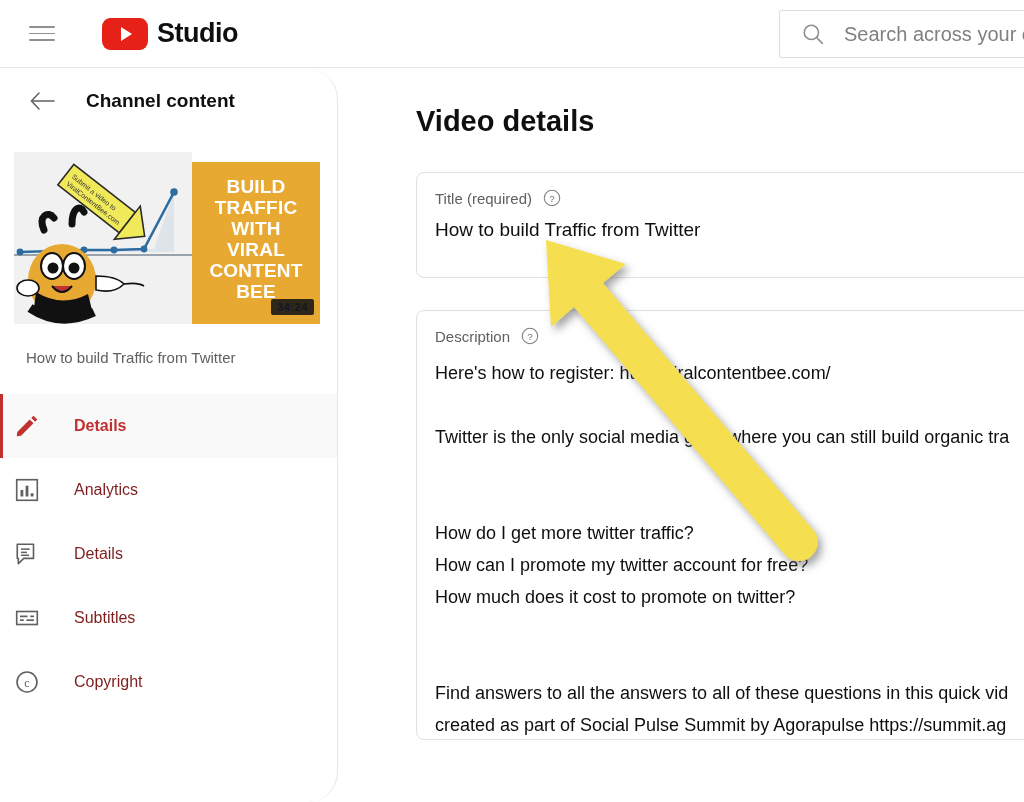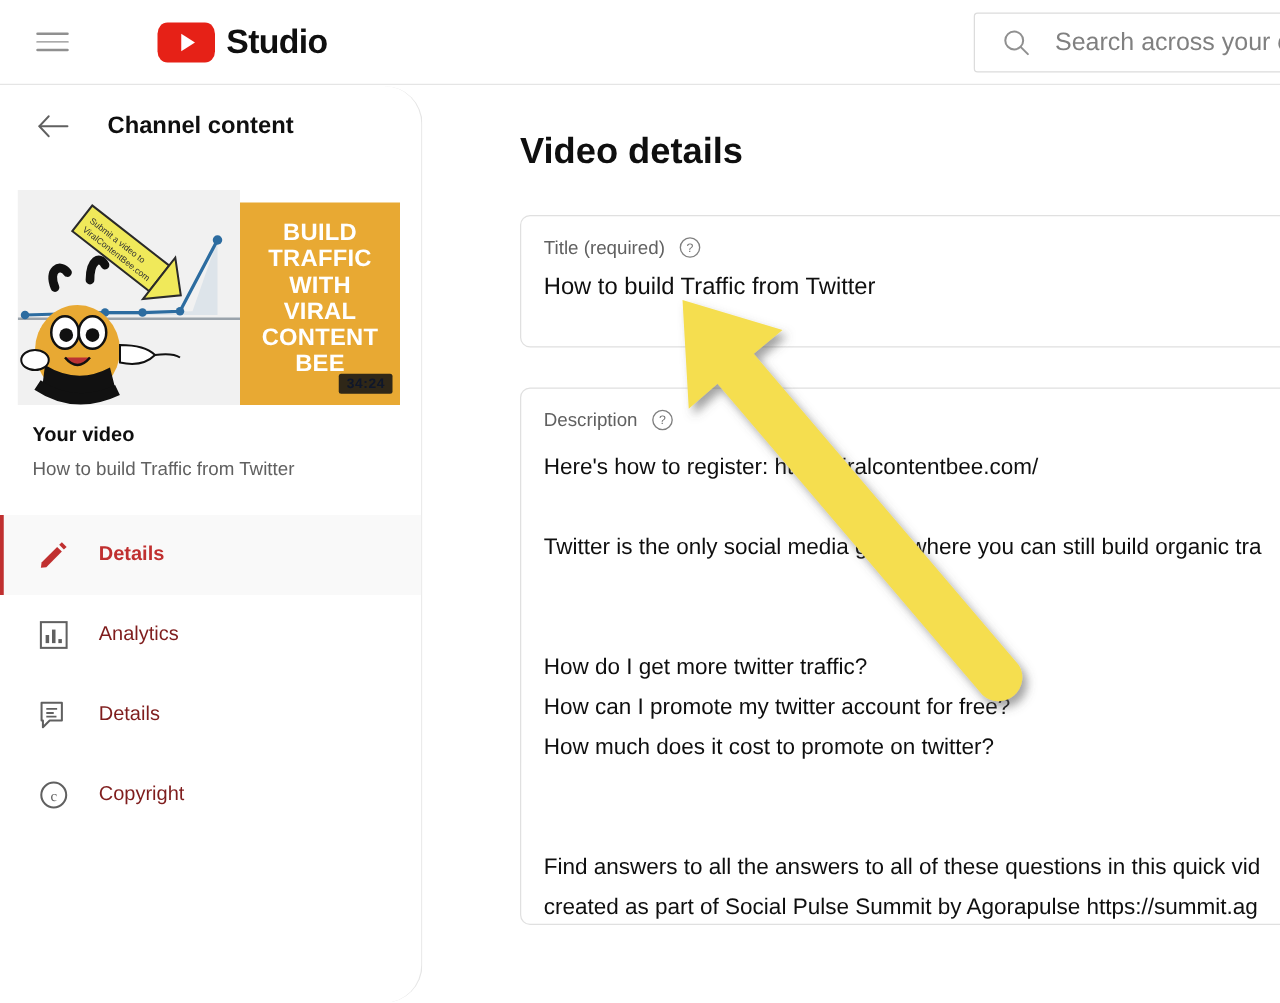--- a/index.html
+++ b/index.html
@@ -11,21 +11,21 @@
     -webkit-font-smoothing: antialiased;
   }
   #app { position: relative; width: 1024px; height: 802px; overflow: hidden; }
 
   
   .header {
     position: absolute; top: 0; left: 0;
     width: 1024px; height: 68px;
     background: #ffffff;
     border-bottom: 1px solid #e5e5e5;
-    display: flex; align-items: center; gap: 24px;
+    display: flex; align-items: center;
   }
   .hamburger {
     width: 36px; height: 36px;
     margin-left: 24px;
     display: flex; flex-direction: column;
     justify-content: center; align-items: center; gap: 5px;
     cursor: pointer;
   }
   .hamburger span {
     display: block; width: 26px; height: 1.6px;
@@ -124,21 +124,21 @@
   .video-meta { padding: 16px 0 0 26px; }
   .video-meta .vm-title {
     font-size: 16px; font-weight: bold; color: #0f0f0f;
   }
   .video-meta .vm-sub {
     font-size: 15px; color: #606060; margin-top: 9px;
   }
   .nav { margin-top: 28px; }
   .nav-item {
     display: flex; align-items: center;
-    height: 64px; padding-left: 27px; gap: 23px;
+    height: 64px; padding-left: 11px; gap: 34px;
     cursor: pointer; position: relative;
     border-left: 3px solid transparent;
   }
   .nav-item .nav-label {
     font-size: 16px; color: #7f1d1d;
   }
   .nav-item.active {
     background: #f9f9f9;
     border-left: 3px solid #c03030;
   }
@@ -275,21 +275,20 @@
         <div class="tline">TRAFFIC</div>
         <div class="tline">WITH</div>
         <div class="tline">VIRAL</div>
         <div class="tline">CONTENT</div>
         <div class="tline">BEE</div>
       </div>
       <div class="duration">34:24</div>
     </div>
 
     <div class="video-meta">
-      <div class="vm-title">Your video</div>
       <div class="vm-sub">How to build Traffic from Twitter</div>
     </div>
 
     <div class="nav">
 
       <div class="nav-item active">
         <svg class="nav-ico" viewBox="0 0 24 24">
           <path d="M3,17.5 L14.5,6 L18,9.5 L6.5,21 L2.5,21.5 Z" fill="#c03030"></path>
           <path d="M16,4.5 L18,2.5 L21.5,6 L19.5,8 Z" fill="#c03030"></path>
         </svg>
@@ -310,20 +309,30 @@
       <div class="nav-item">
         <svg class="nav-ico" viewBox="0 0 24 24">
           <path d="M3,3 L18,3 L18,16 L9,16 L4,21 L4,16 L3,16 Z" fill="none" stroke="#606060" stroke-width="1.5" stroke-linejoin="round"></path>
           <line x1="6.5" y1="7.5" x2="14.5" y2="7.5" stroke="#606060" stroke-width="1.4"></line>
           <line x1="6.5" y1="10.5" x2="12" y2="10.5" stroke="#606060" stroke-width="1.4"></line>
           <line x1="6.5" y1="13.2" x2="14" y2="13.2" stroke="#606060" stroke-width="1.4"></line>
         </svg>
         <div class="nav-label">Details</div>
       </div>
 
+      <div class="nav-item">
+        <svg class="nav-ico" viewBox="0 0 24 24">
+          <rect x="2.5" y="6" width="19" height="12" fill="none" stroke="#606060" stroke-width="1.5"></rect>
+          <line x1="5.5" y1="10.5" x2="12.5" y2="10.5" stroke="#606060" stroke-width="1.6"></line>
+          <line x1="15" y1="10.5" x2="18.5" y2="10.5" stroke="#606060" stroke-width="1.6"></line>
+          <line x1="5.5" y1="14" x2="9" y2="14" stroke="#606060" stroke-width="1.6"></line>
+          <line x1="11.5" y1="14" x2="18.5" y2="14" stroke="#606060" stroke-width="1.6"></line>
+        </svg>
+        <div class="nav-label">Subtitles</div>
+      </div>
 
       <div class="nav-item">
         <svg class="nav-ico" viewBox="0 0 24 24">
           <circle cx="12" cy="12" r="9.2" fill="none" stroke="#606060" stroke-width="1.5"></circle>
           <text x="12" y="16.4" text-anchor="middle" font-family="Liberation Serif, serif" font-size="11" fill="#606060">c</text>
         </svg>
         <div class="nav-label">Copyright</div>
       </div>
 
     </div>

